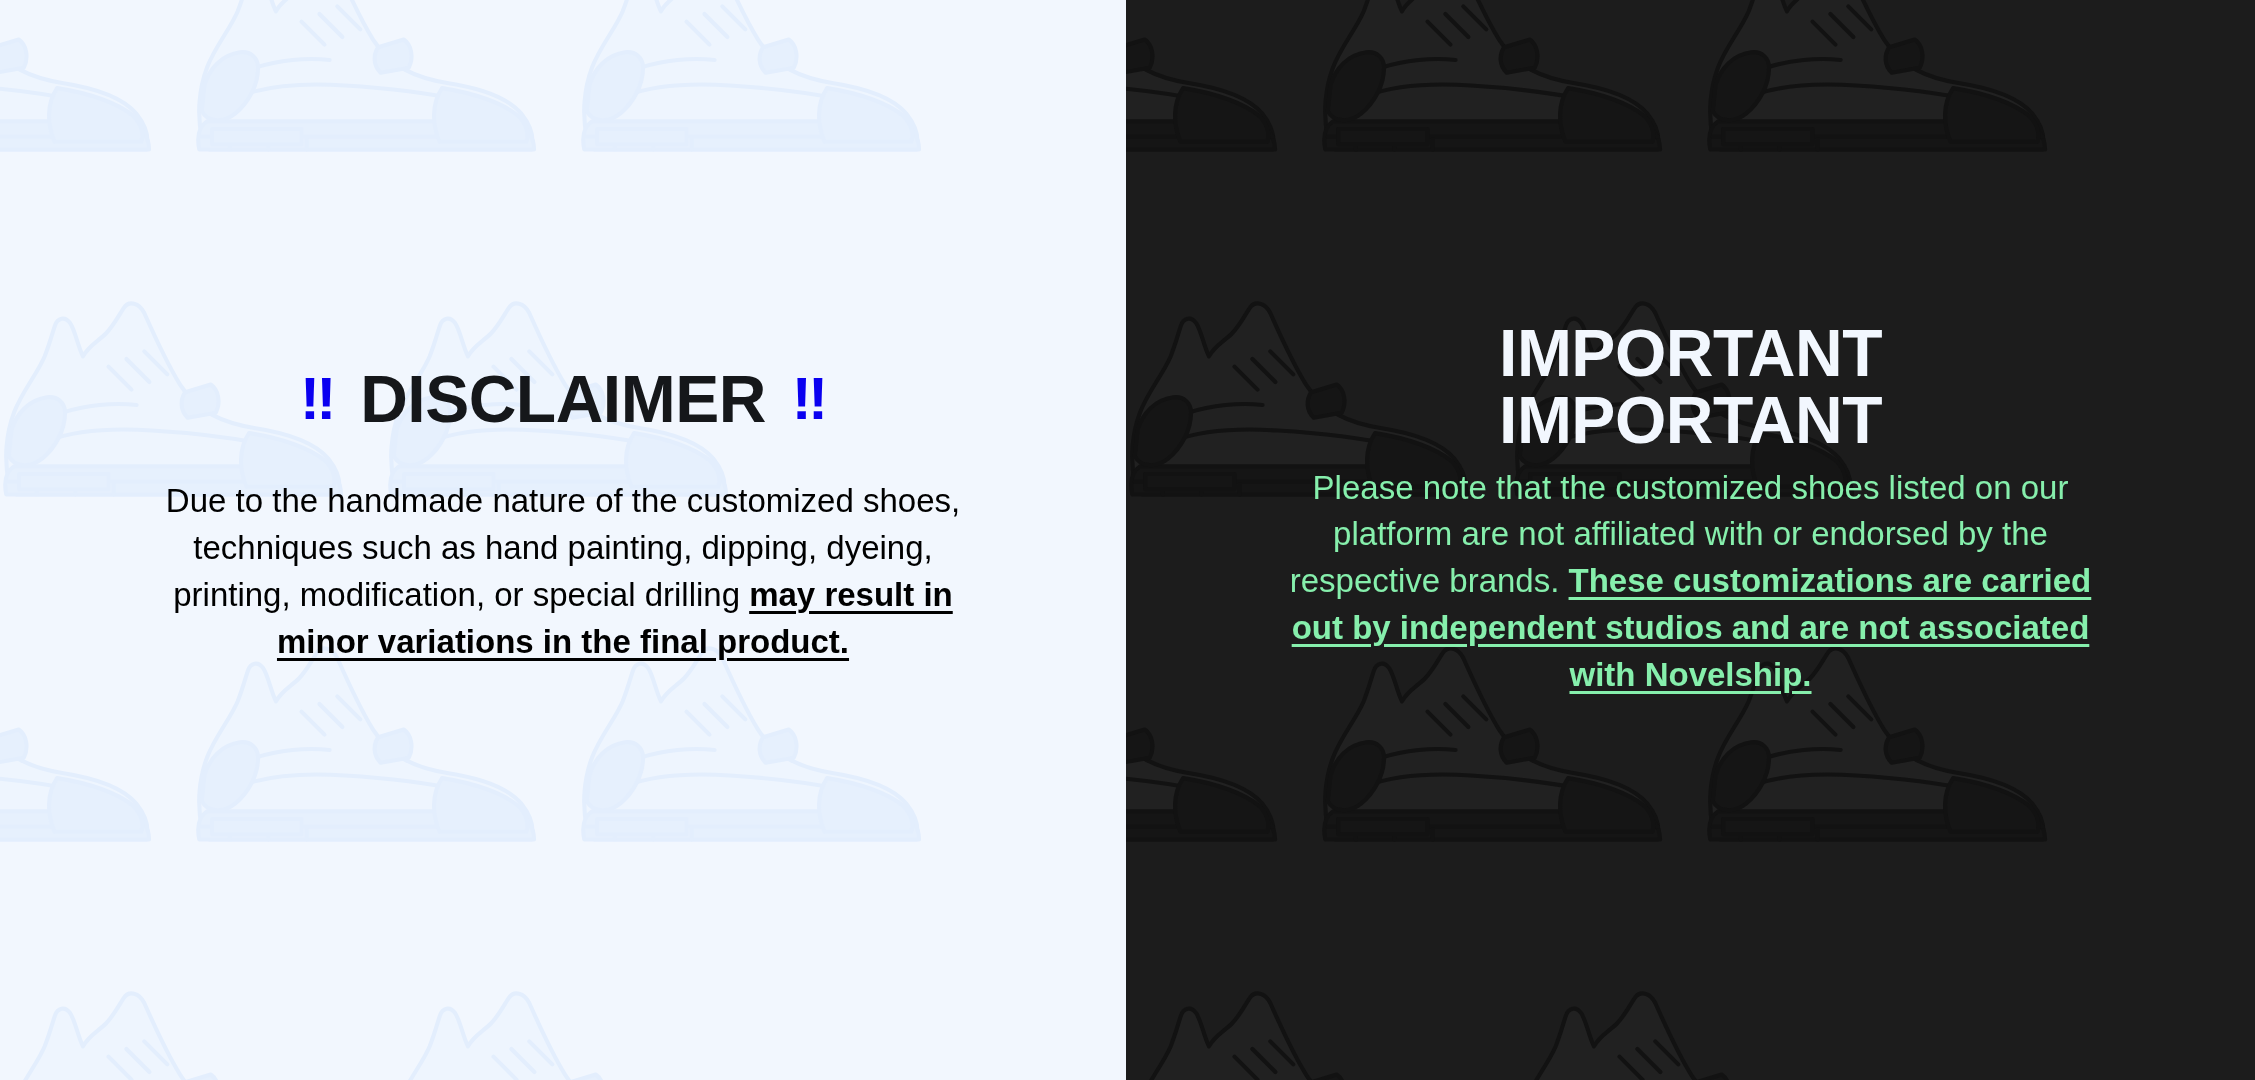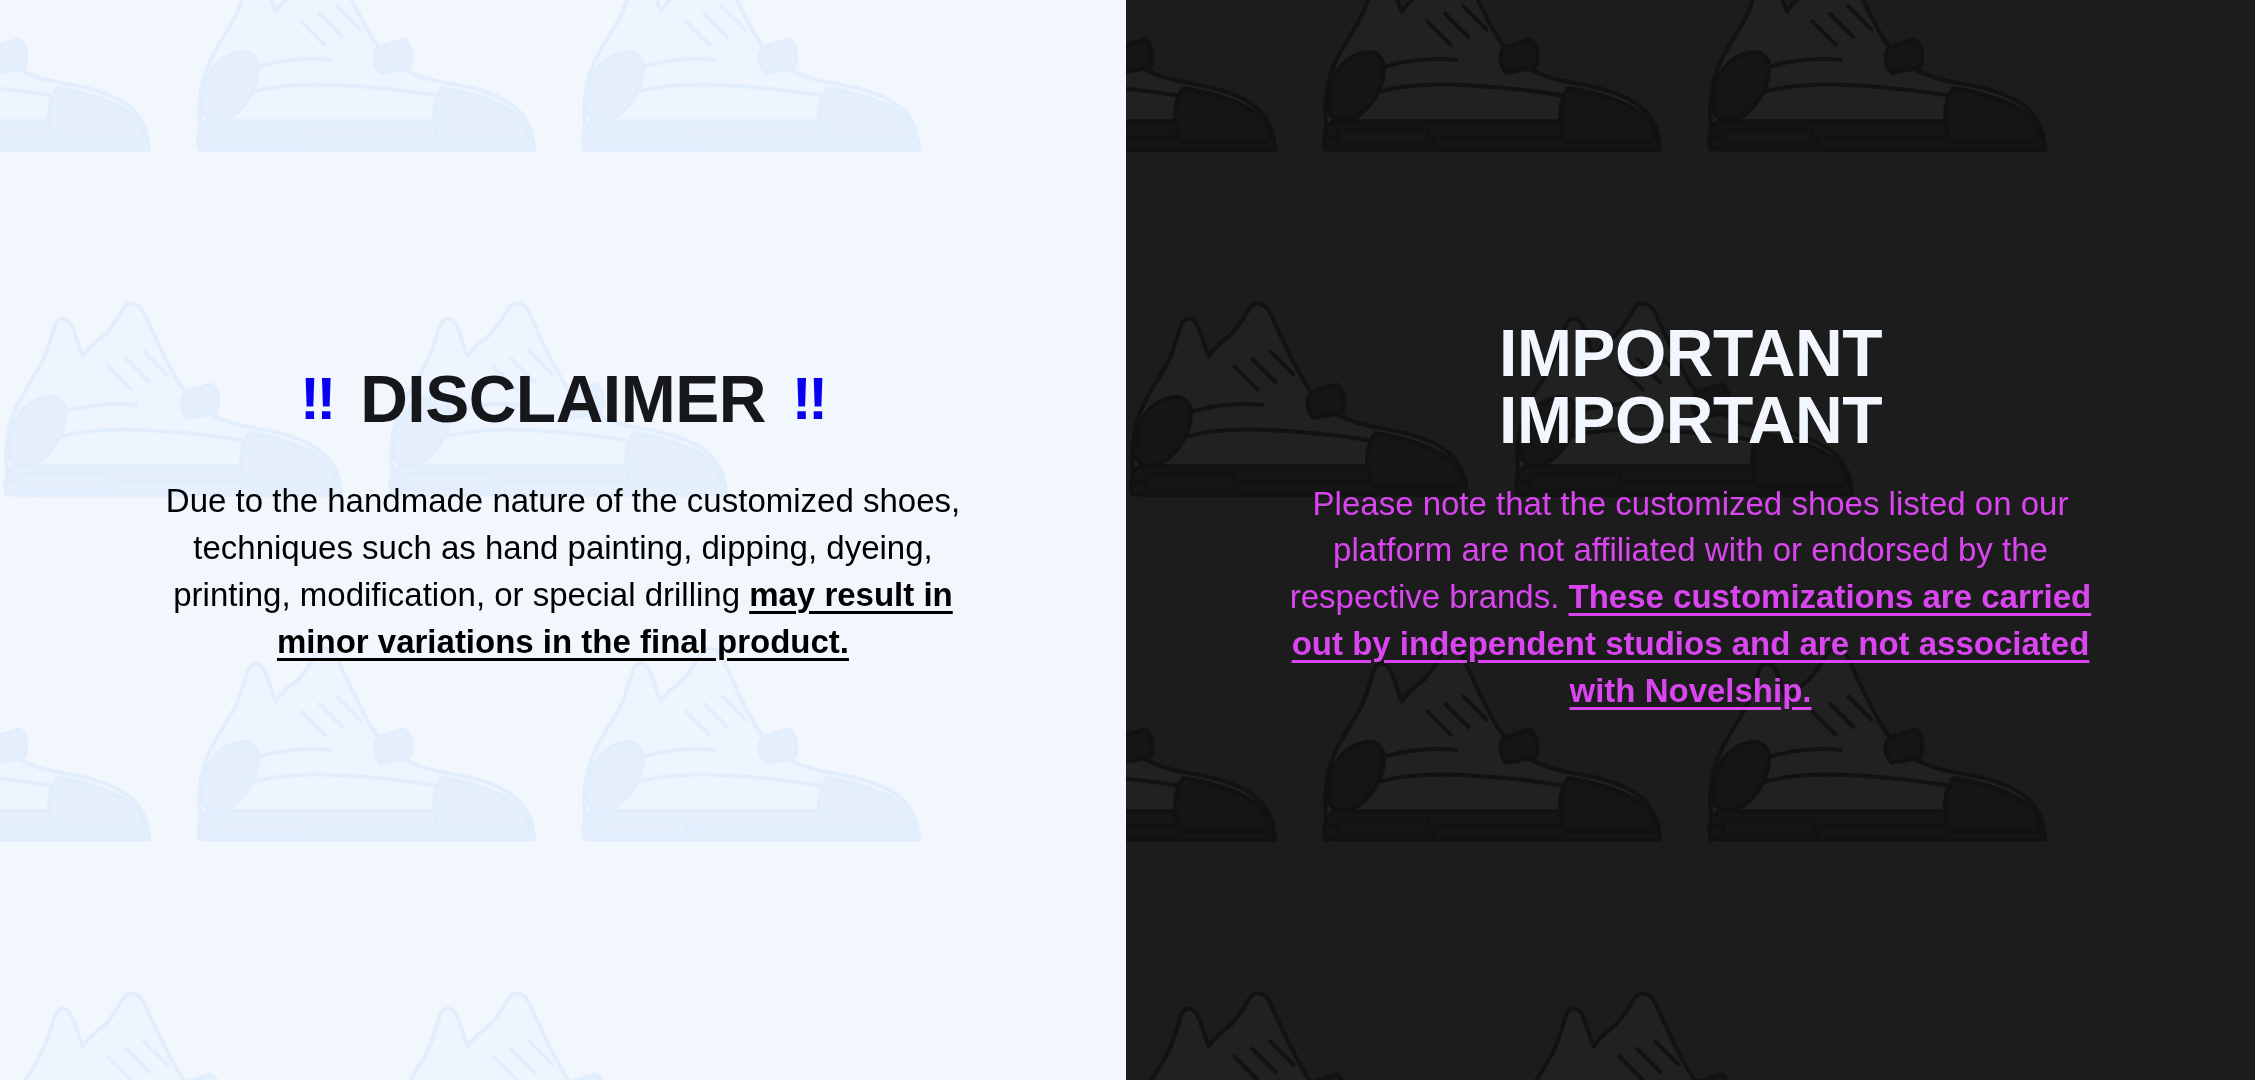--- a/index.html
+++ b/index.html
@@ -106,23 +106,23 @@
     font-weight: 400;
     text-align: center;
   }
   .body-left {
     margin-top: 46px;
     width: 800px;
     color: #000000;
     text-align: center;
   }
   .body-right {
-    margin-top: 26px;
+    margin-top: 10px;
     width: 820px;
-    color: #d946ef;
+    color: #86efac;
   }
   .emph {
     font-weight: 700;
     text-decoration: underline;
     text-underline-offset: 5px;
     text-decoration-thickness: 2.5px;
   }
 </style>
 </head>
 <body>

